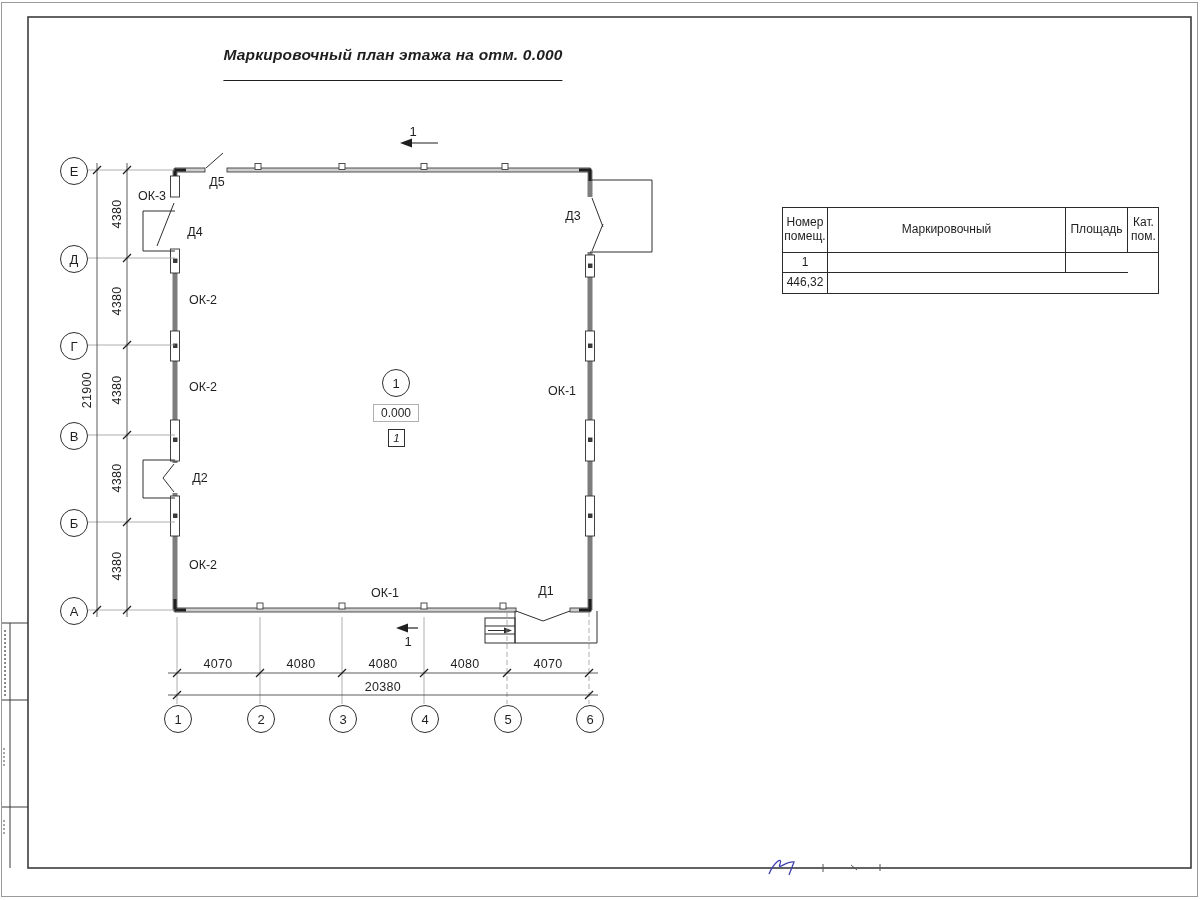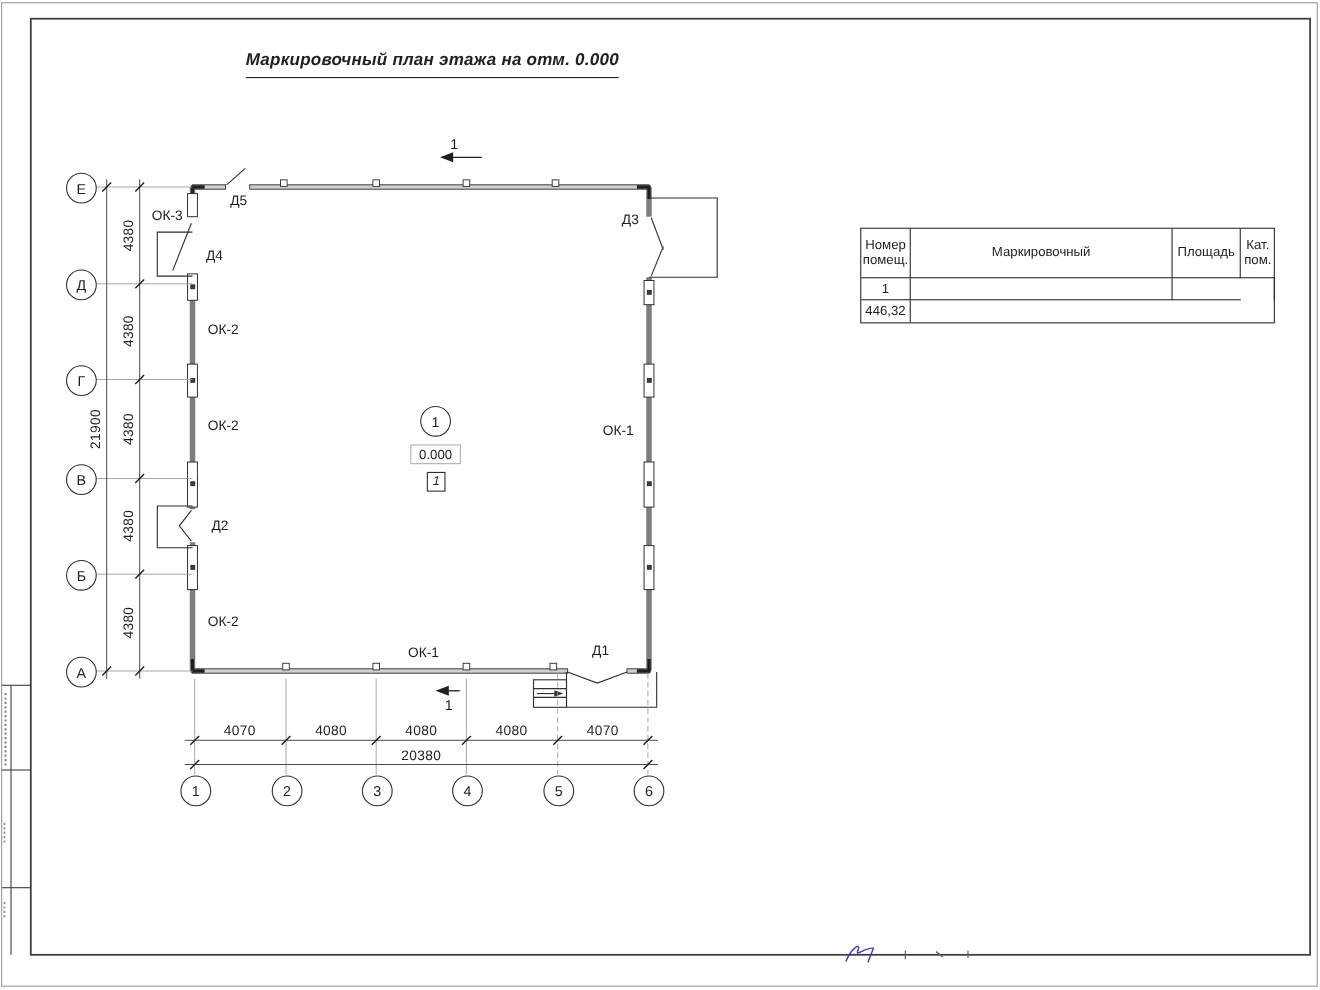--- a/index.html
+++ b/index.html
@@ -3,21 +3,21 @@
 <meta charset="utf-8">
 <style>
   html,body{margin:0;padding:0;background:#fff;}
   .sheet{position:relative;width:1200px;height:900px;background:#ffffff;
          font-family:"Liberation Sans",sans-serif;color:#1f1f1f;overflow:hidden;}
   svg.linework{position:absolute;left:0;top:0;}
   .abs{position:absolute;white-space:nowrap;}
   .c{transform:translate(-50%,-50%);}
   .vr{transform:translate(-50%,-50%) rotate(-90deg);}
   .title{font-size:15.5px;font-style:italic;font-weight:700;letter-spacing:.2px;
-         border-bottom:1.4px solid #1f1f1f;padding-bottom:6px;transform:translateX(-50%);}
+         border-bottom:1.4px solid #1f1f1f;padding-bottom:16px;transform:translateX(-50%);}
   .ttitle{font-size:14px;font-style:italic;font-weight:700;letter-spacing:.2px;
           border-bottom:1.3px solid #1f1f1f;padding-bottom:2px;transform:translateX(-50%);}
   .bubble{position:absolute;width:26px;height:26px;border:1.2px solid #2f2f2f;border-radius:50%;
           background:#fff;display:flex;align-items:center;justify-content:center;
           font-size:13px;line-height:1;}
   .dim{font-size:12.5px;letter-spacing:.3px;}
   .lbl{font-size:12.5px;}
   .sec{font-size:13px;}
   .elev{position:absolute;left:373px;top:404px;width:44px;height:16px;border:1px solid #b0b0b0;
         display:flex;align-items:center;justify-content:center;font-size:12px;background:#fff;}
@@ -234,21 +234,21 @@
   <div class="abs dim c" style="left:383px;top:687px;">20380</div>
 
   <div class="abs lbl c" style="left:152px;top:196px;">ОК-3</div>
   <div class="abs lbl c" style="left:203px;top:300px;">ОК-2</div>
   <div class="abs lbl c" style="left:203px;top:387px;">ОК-2</div>
   <div class="abs lbl c" style="left:203px;top:565px;">ОК-2</div>
   <div class="abs lbl c" style="left:562px;top:391px;">ОК-1</div>
   <div class="abs lbl c" style="left:385px;top:593px;">ОК-1</div>
   <div class="abs lbl c" style="left:217px;top:182px;">Д5</div>
   <div class="abs lbl c" style="left:195px;top:232px;">Д4</div>
-  <div class="abs lbl c" style="left:573px;top:200px;">Д3</div>
+  <div class="abs lbl c" style="left:573px;top:216px;">Д3</div>
   <div class="abs lbl c" style="left:200px;top:478px;">Д2</div>
   <div class="abs lbl c" style="left:546px;top:591px;">Д1</div>
 
   <div class="abs sec c" style="left:413px;top:131px;">1</div>
   <div class="abs sec c" style="left:408px;top:641px;">1</div>
 
   <div class="bubble" style="left:382px;top:369px;">
       <span>1</span>
     </div>
   <div class="elev">0.000</div>

